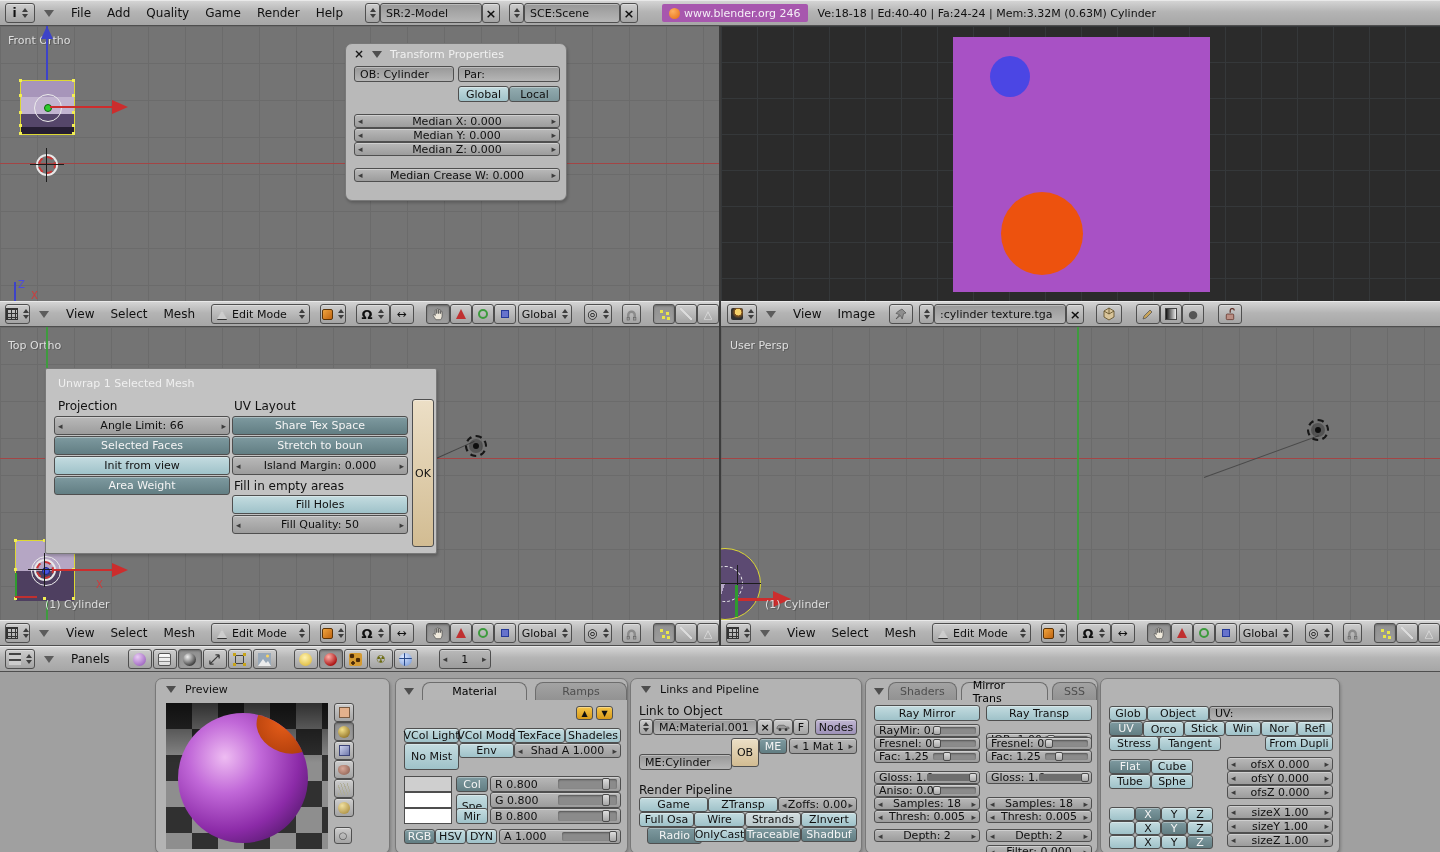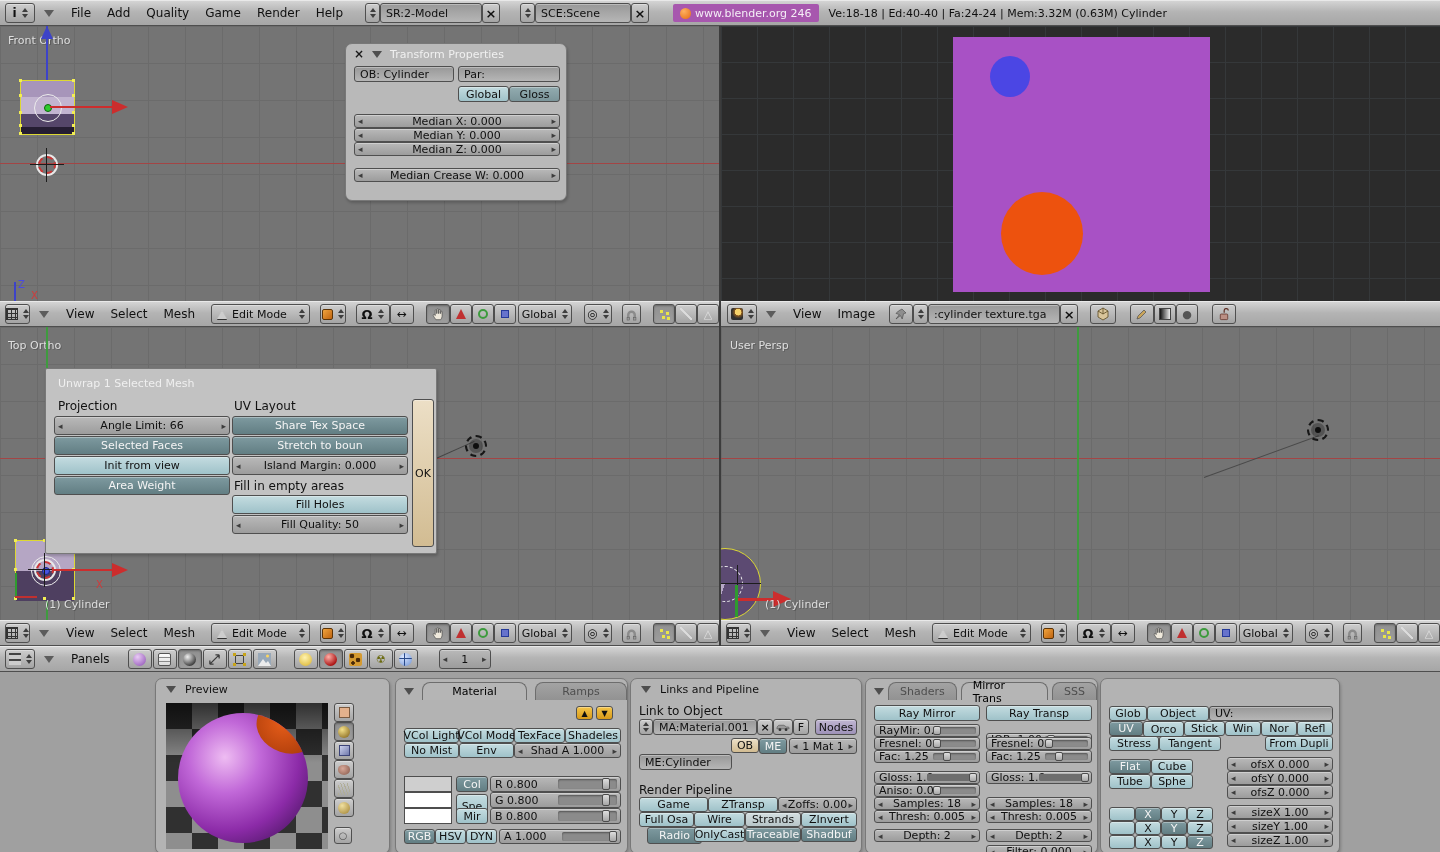--- a/index.html
+++ b/index.html
@@ -79,21 +79,21 @@
           <i class="d"></i>
         </span>
       </div>
     <div class="b tfield" style="width:102px;height:20px">
         <span>SR:2-Model</span>
       </div>
     <div class="b" style="width:18px;height:20px;font-weight:bold;font-size:13px">
         <span>×</span>
       </div>
   </div>
-  <div style="display:flex;margin-left:20px">
+  <div style="display:flex;margin-left:9px">
     <div class="b" style="width:15px;height:20px">
         <span class="updn" style="margin:0">
           <i class="u"></i>
           <i class="d"></i>
         </span>
       </div>
     <div class="b tfield" style="width:96px;height:20px">
         <span>SCE:Scene</span>
       </div>
     <div class="b" style="width:18px;height:20px;font-weight:bold;font-size:13px">
@@ -245,21 +245,21 @@
       </span>
   </div>
   <span class="coll"></span>
   <span class="menu">View</span>
   <span class="menu">Image</span>
   <div class="b" style="width:24px;height:20px;margin-left:6px">
     <svg width="12" height="12" viewBox="0 0 12 12">
         <path d="M7 1l4 4-2.4.6L7.2 11 5.4 7.6 1 11l3.4-4.4L1 5.4 3.4 3z" fill="#8e8e8e" stroke="#444" stroke-width=".6"></path>
       </svg>
   </div>
-  <div style="display:flex;">
+  <div style="display:flex;margin-left:6px">
     <div class="b" style="width:15px;height:20px">
         <span class="updn" style="margin:0">
           <i class="u"></i>
           <i class="d"></i>
         </span>
       </div>
     <div class="b tfield" style="width:132px;height:20px">
         <span>:cylinder texture.tga</span>
       </div>
     <div class="b" style="width:18px;height:20px;font-weight:bold;font-size:13px">
@@ -531,21 +531,21 @@
   <div class="b tfield" style="position:absolute;left:8px;top:22px;width:100px;height:16px">
       <span>OB: Cylinder</span>
     </div>
   <div class="b tfield" style="position:absolute;left:112px;top:22px;width:102px;height:16px">
       <span>Par:</span>
     </div>
   <div class="b lite" style="position:absolute;left:112px;top:42px;width:51px;height:16px">
       <span>Global</span>
     </div>
   <div class="b mid" style="position:absolute;left:163px;top:42px;width:51px;height:16px">
-      <span>Gloss</span>
+      <span>Local</span>
     </div>
   <div class="b asl" style="position:absolute;left:8px;top:70px;width:206px;height:14px">
       <span>Median X: 0.000</span>
     </div>
   <div class="b asl" style="position:absolute;left:8px;top:84px;width:206px;height:14px">
       <span>Median Y: 0.000</span>
     </div>
   <div class="b asl" style="position:absolute;left:8px;top:98px;width:206px;height:14px">
       <span>Median Z: 0.000</span>
     </div>
@@ -708,21 +708,21 @@
     </div>
   <div class="b lite" style="position:absolute;left:63px;top:49px;width:55px;height:15px">
       <span>VCol Mode</span>
     </div>
   <div class="b lite" style="position:absolute;left:118px;top:49px;width:51px;height:15px">
       <span>TexFace</span>
     </div>
   <div class="b lite" style="position:absolute;left:169px;top:49px;width:56px;height:15px">
       <span>Shadeles</span>
     </div>
-  <div class="b lite" style="position:absolute;left:8px;top:64px;width:55px;height:15px">
+  <div class="b lite" style="position:absolute;left:8px;top:64px;width:55px;height:27px">
       <span>No Mist</span>
     </div>
   <div class="b lite" style="position:absolute;left:63px;top:64px;width:55px;height:15px">
       <span>Env</span>
     </div>
   <div class="b asl" style="position:absolute;left:118px;top:64px;width:107px;height:15px">
       <span>Shad A 1.000</span>
     </div>
   <div class="abs" style="left:8px;top:97px;width:48px;height:16px;background:#cfcfcf;border:1px solid #4e4e4e"></div>
   <div class="abs" style="left:8px;top:113px;width:48px;height:16px;background:#ffffff;border:1px solid #4e4e4e"></div>
@@ -798,21 +798,21 @@
   </div>
   <div class="b" style="position:absolute;left:162px;top:40px;width:16px;height:16px">
       <span>F</span>
     </div>
   <div class="b purple" style="position:absolute;left:184px;top:40px;width:42px;height:16px">
       <span>Nodes</span>
     </div>
   <div class="b purple tfield" style="position:absolute;left:8px;top:75px;width:93px;height:16px">
       <span>ME:Cylinder</span>
     </div>
-  <div class="b cream" style="position:absolute;left:100px;top:59px;width:28px;height:15px">
+  <div class="b cream" style="position:absolute;left:100px;top:59px;width:28px;height:29px">
       <span>OB</span>
     </div>
   <div class="b dark" style="position:absolute;left:128px;top:59px;width:28px;height:16px">
       <span>ME</span>
     </div>
   <div class="b asl" style="position:absolute;left:158px;top:59px;width:68px;height:16px">
       <span>1 Mat 1</span>
     </div>
   <div style="position:absolute;left:8px;top:104px;font-size:12px">Render Pipeline</div>
   <div class="b lite" style="position:absolute;left:8px;top:118px;width:69px;height:15px">

